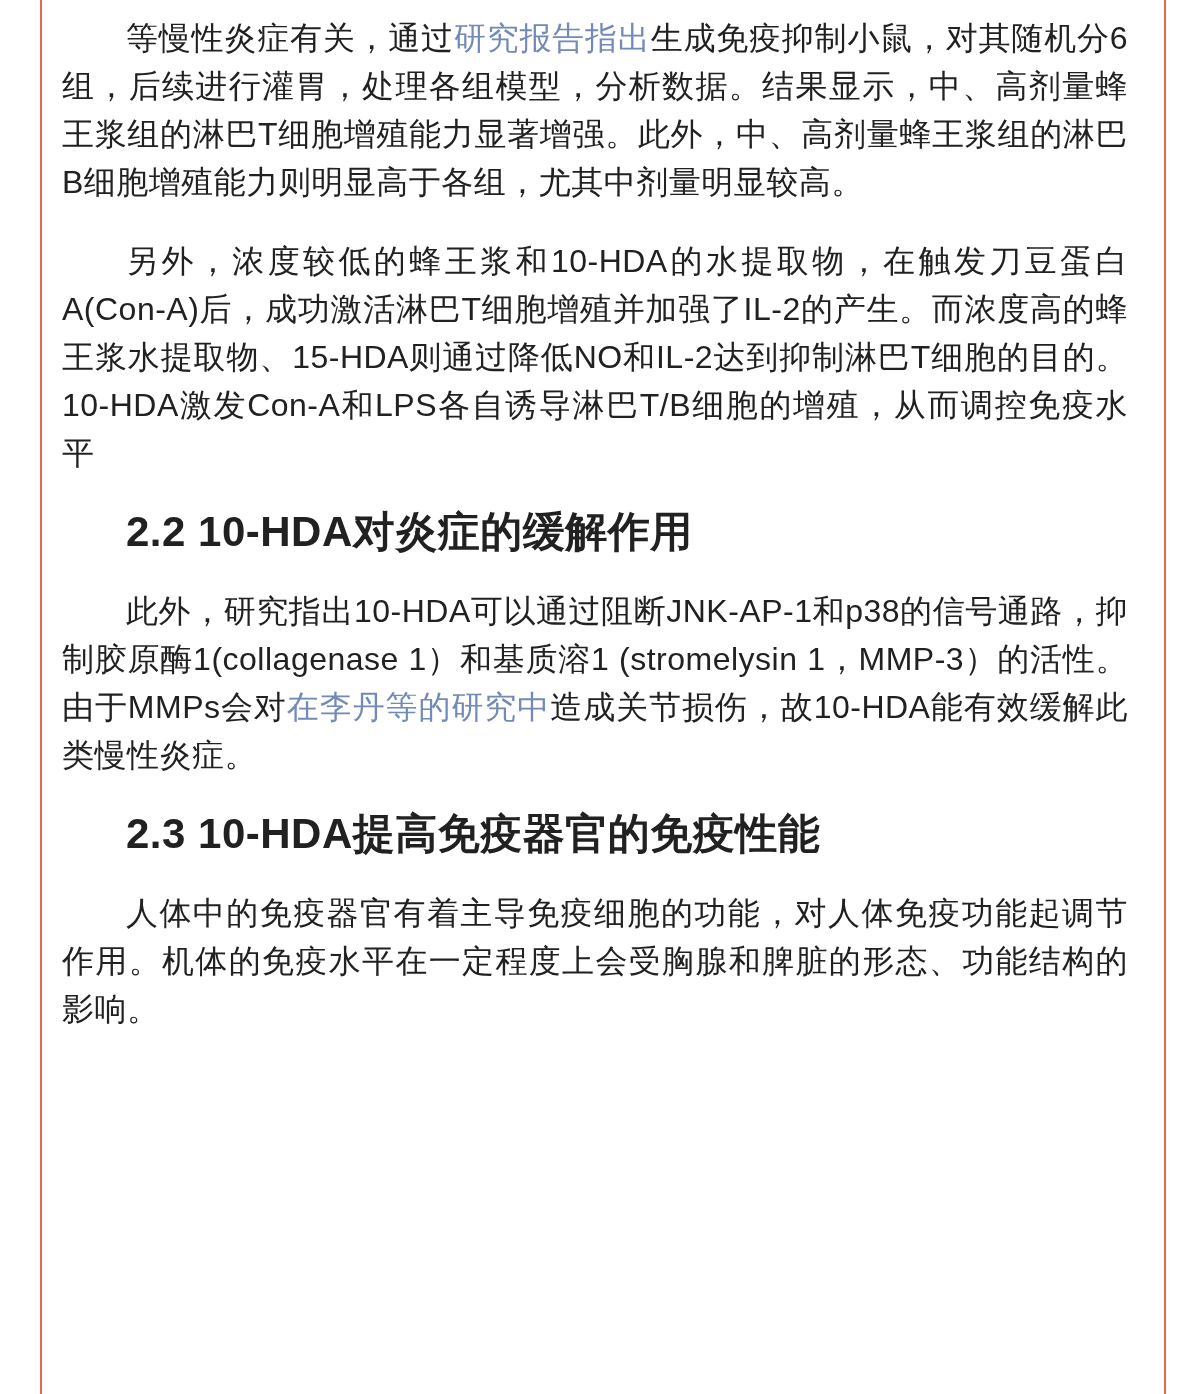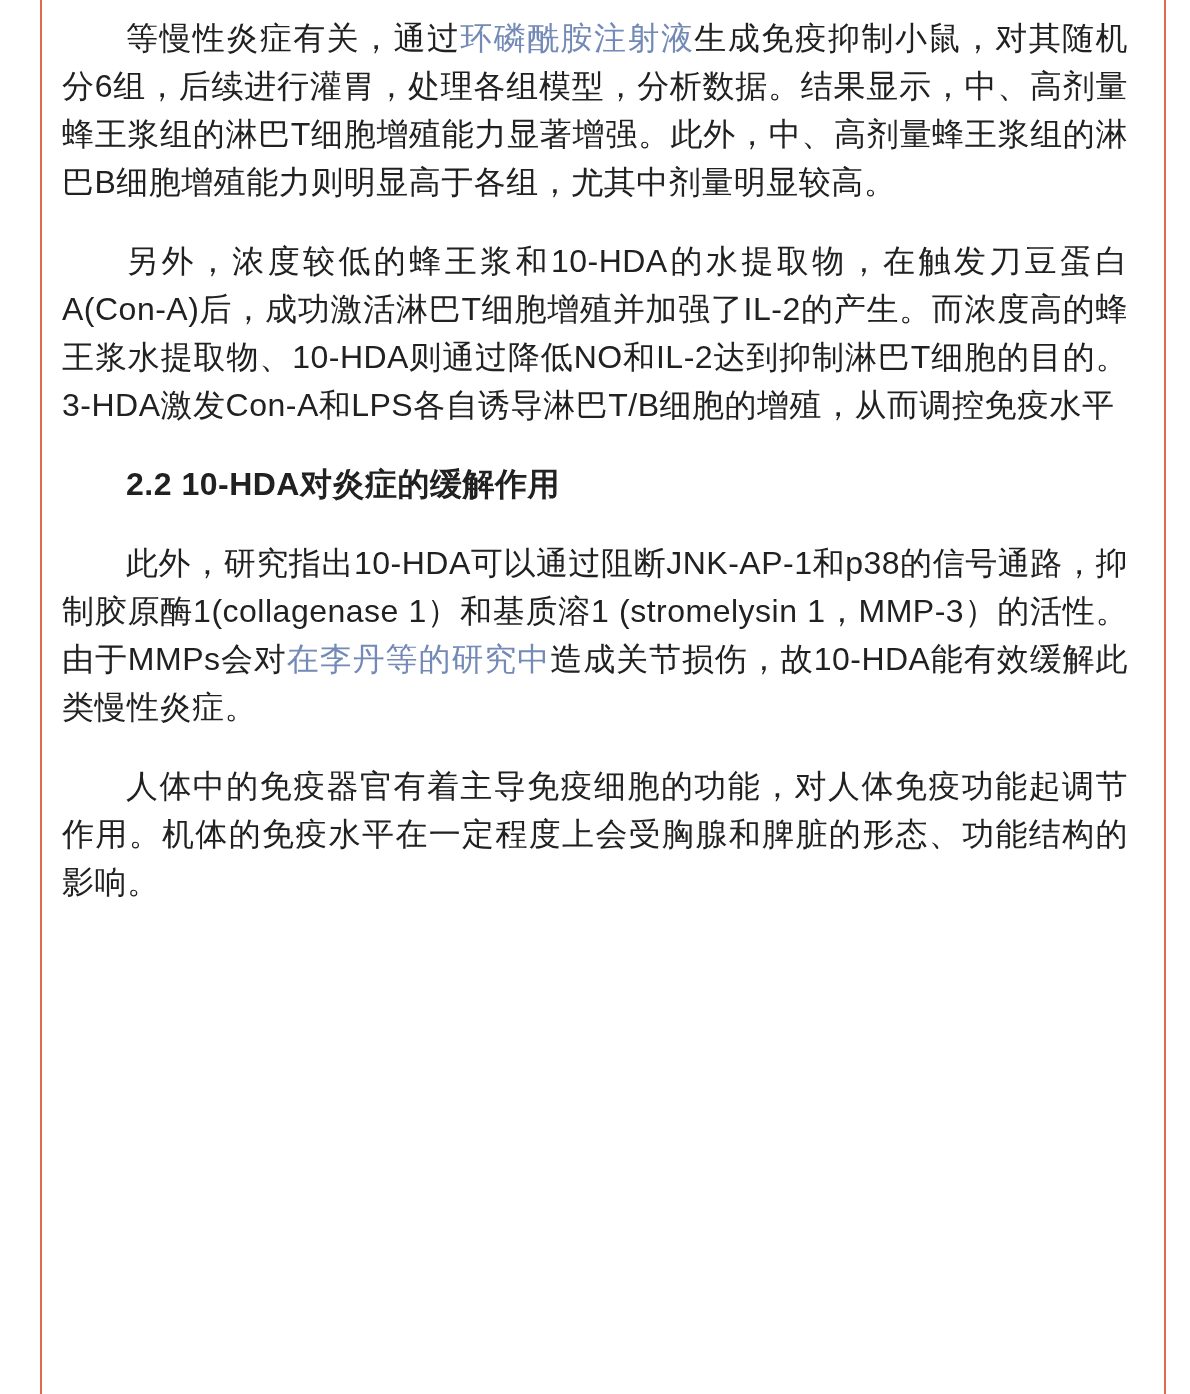--- a/index.html
+++ b/index.html
@@ -37,35 +37,36 @@
   }
   .article p.para {
     margin: 0 0 31px 0;
     text-indent: 64px;
     font-weight: 400;
   }
   .article h2.heading {
     margin: 0 0 31px 0;
     padding: 0;
     text-indent: 64px;
-    font-size: 32px;
+    font-size: 42px;
     line-height: 48px;
     font-weight: 700;
   }
   .inline-link {
     color: var(--link-color, #7389b6);
     text-decoration: none;
     cursor: pointer;
   }
 </style>
 </head>
 <body style="background: rgb(255, 255, 255);">
 
 <div class="page-rule left"></div>
 <div class="page-rule right"></div>
 
 <div class="article">
-    <p class="para"><span>等慢性炎症有关，通过</span><a class="inline-link">环磷酰胺注射液</a><span>生成免疫抑制小鼠，对其随机分6组，后续进行灌胃，处理各组模型，分析数据。结果显示，中、高剂量蜂王浆组的淋巴T细胞增殖能力显著增强。此外，中、高剂量蜂王浆组的淋巴B细胞增殖能力则明显高于各组，尤其中剂量明显较高。</span></p>
-    <p class="para"><span>另外，浓度较低的蜂王浆和10-HDA的水提取物，在触发刀豆蛋白A(Con-A)后，成功激活淋巴T细胞增殖并加强了IL-2的产生。而浓度高的蜂王浆水提取物、10-HDA则通过降低NO和IL-2达到抑制淋巴T细胞的目的。3-HDA激发Con-A和LPS各自诱导淋巴T/B细胞的增殖，从而调控免疫水平</span></p>
+    <p class="para"><span>等慢性炎症有关，通过</span><a class="inline-link">研究报告指出</a><span>生成免疫抑制小鼠，对其随机分6组，后续进行灌胃，处理各组模型，分析数据。结果显示，中、高剂量蜂王浆组的淋巴T细胞增殖能力显著增强。此外，中、高剂量蜂王浆组的淋巴B细胞增殖能力则明显高于各组，尤其中剂量明显较高。</span></p>
+    <p class="para"><span>另外，浓度较低的蜂王浆和10-HDA的水提取物，在触发刀豆蛋白A(Con-A)后，成功激活淋巴T细胞增殖并加强了IL-2的产生。而浓度高的蜂王浆水提取物、15-HDA则通过降低NO和IL-2达到抑制淋巴T细胞的目的。10-HDA激发Con-A和LPS各自诱导淋巴T/B细胞的增殖，从而调控免疫水平</span></p>
     <h2 class="heading"><span>2.2 10-HDA对炎症的缓解作用</span></h2>
     <p class="para"><span>此外，研究指出10-HDA可以通过阻断JNK-AP-1和p38的信号通路，抑制胶原酶1(collagenase 1）和基质溶1 (stromelysin 1，MMP-3）的活性。由于MMPs会对</span><a class="inline-link">在李丹等的研究中</a><span>造成关节损伤，故10-HDA能有效缓解此类慢性炎症。</span></p>
+    <h2 class="heading"><span>2.3 10-HDA提高免疫器官的免疫性能</span></h2>
     <p class="para"><span>人体中的免疫器官有着主导免疫细胞的功能，对人体免疫功能起调节作用。机体的免疫水平在一定程度上会受胸腺和脾脏的形态、功能结构的影响。</span></p>
   </div>
 
 </body></html>

